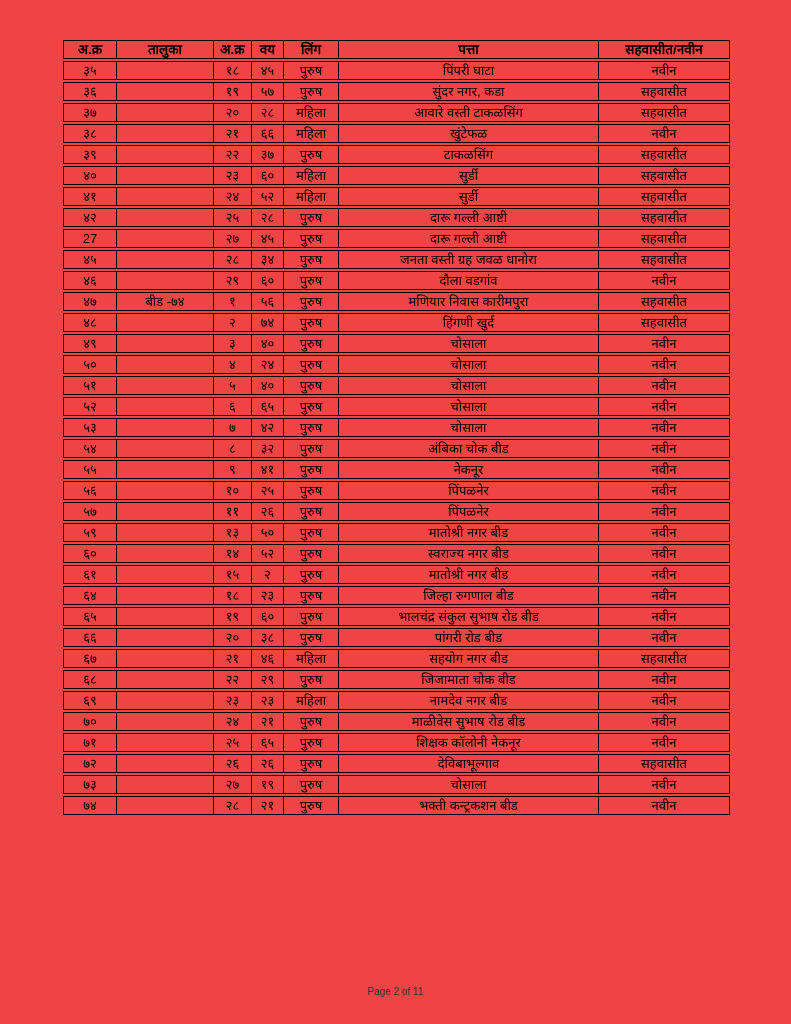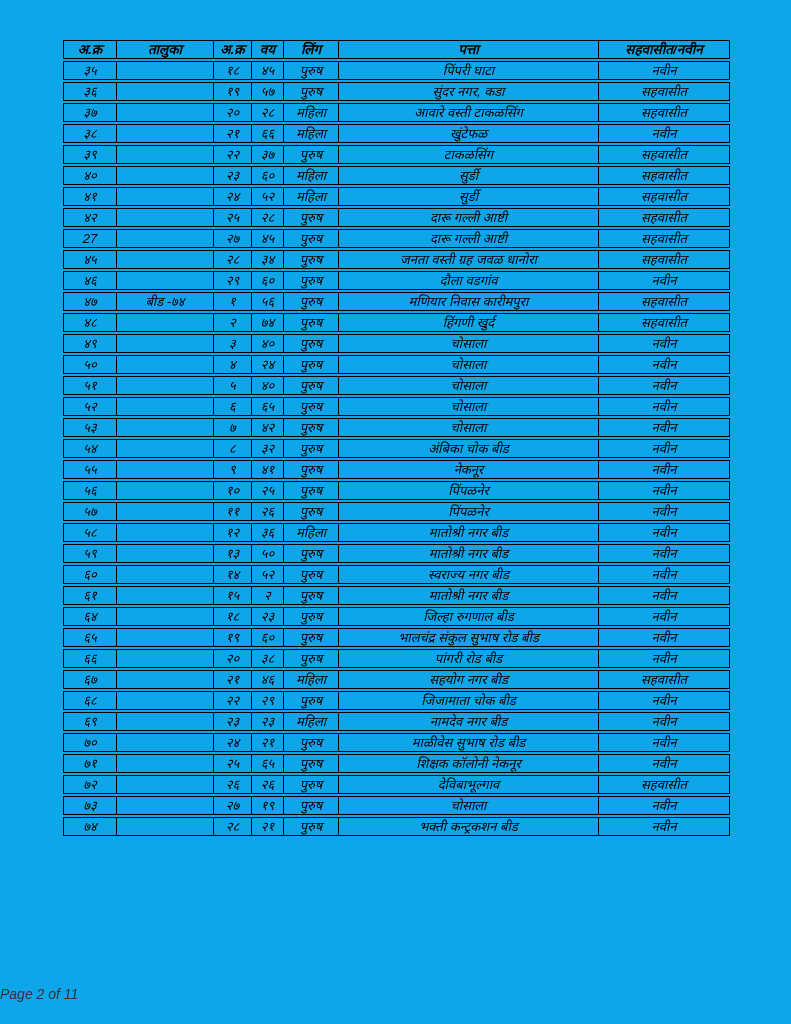--- a/index.html
+++ b/index.html
@@ -4,21 +4,21 @@
 <style>
   html,body{margin:0;padding:0;}
   body{
     width:791px;height:1024px;
     background:#ffffff;
     position:relative;
     font-family:"Liberation Sans","DejaVu Sans",sans-serif;
     color:#000;
     overflow:hidden;
   }
-  .doc-page{position:absolute;inset:0;background:#0ea5e9;font-style:italic;}
+  .doc-page{position:absolute;inset:0;background:#ef4444;}
   .table-wrap{
     position:absolute;
     left:63px;top:38px;
     width:668px;
   }
   table.data-table{
     table-layout:fixed;
     width:667px;
     border-collapse:separate;
     border-spacing:0 2px;
@@ -43,21 +43,22 @@
   table.data-table th{
     font-weight:bold;
     font-size:13.5px;
   }
   td.col-address, th.col-address-h{ text-align:left; padding-left:4px; }
   th.col-address-h{ text-align:center; padding-left:0; }
   .footer{
     position:absolute;
     left:0;right:0;
     top:986px;
-    font-size:14px;
+    text-align:center;
+    font-size:10px;
     color:#333;
     font-family:"Liberation Sans",sans-serif;
   }
 </style>
 </head>
 <body>
 
 <div class="doc-page">
   <div class="table-wrap">
     <table class="data-table">
@@ -274,29 +275,20 @@
           <tr>
             <td class="col-sr">५७</td>
             <td class="col-taluka"></td>
             <td class="col-sr2">११</td>
             <td class="col-age">२६</td>
             <td class="col-gender">पुरुष</td>
             <td class="col-address">पिंपळनेर</td>
             <td class="col-status">नवीन</td>
           </tr>
           <tr>
-            <td class="col-sr">५८</td>
-            <td class="col-taluka"></td>
-            <td class="col-sr2">१२</td>
-            <td class="col-age">३६</td>
-            <td class="col-gender">महिला</td>
-            <td class="col-address">मातोश्री नगर बीड</td>
-            <td class="col-status">नवीन</td>
-          </tr>
-          <tr>
             <td class="col-sr">५९</td>
             <td class="col-taluka"></td>
             <td class="col-sr2">१३</td>
             <td class="col-age">५०</td>
             <td class="col-gender">पुरुष</td>
             <td class="col-address">मातोश्री नगर बीड</td>
             <td class="col-status">नवीन</td>
           </tr>
           <tr>
             <td class="col-sr">६०</td>

